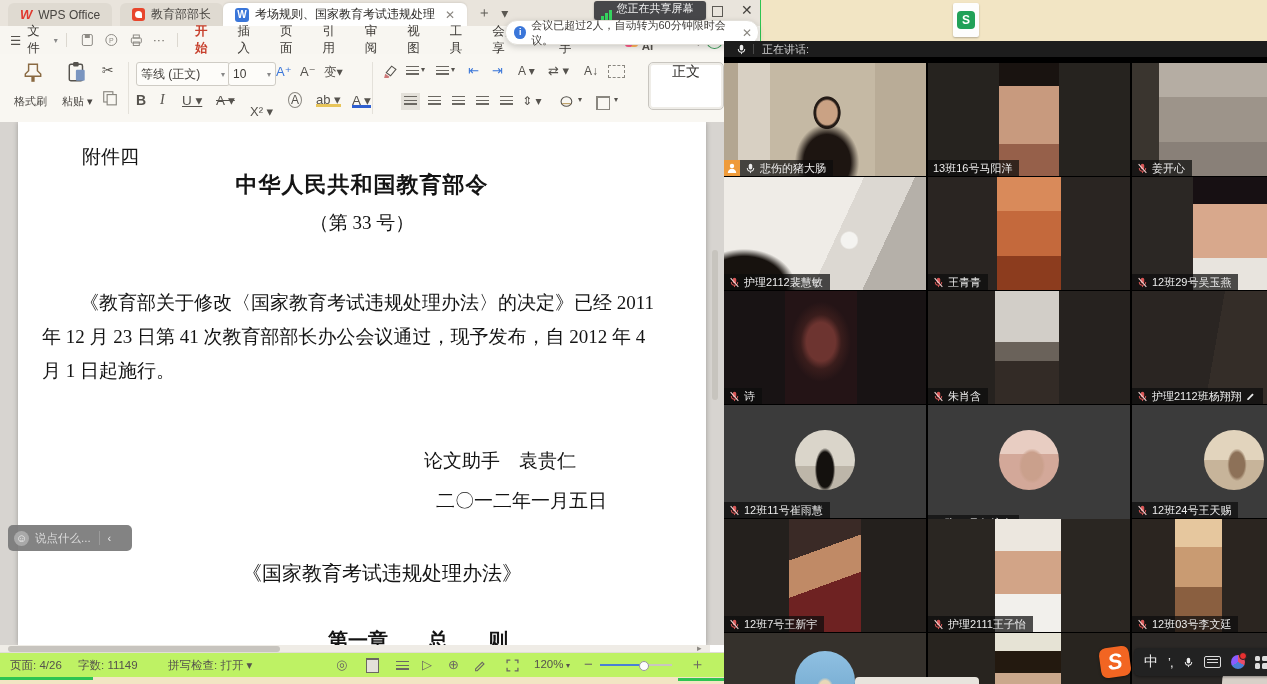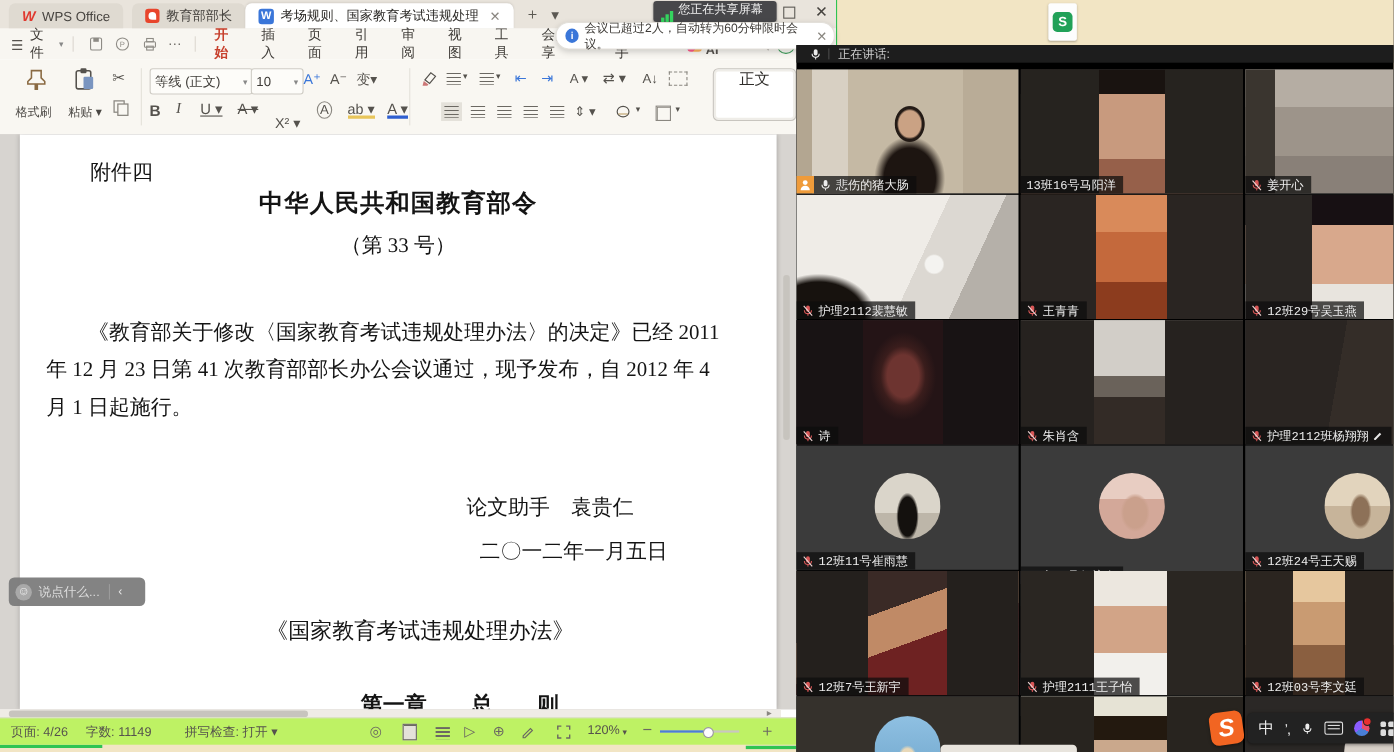--- a/index.html
+++ b/index.html
@@ -82,21 +82,21 @@
   .desktop-bottom{position:absolute;left:0;top:676px;width:724px;height:8px;background:#f2e5c4;}
   .green-b1{position:absolute;left:0;top:677px;width:93px;height:3px;background:#2ec452;}
   .green-b2{position:absolute;left:678px;top:678px;width:46px;height:3px;background:#2ec452;}
   .white-pill{position:absolute;left:855px;top:677px;width:124px;height:7px;border-radius:4px 4px 0 0;background:#e8e4dd;}
   .file-icon{position:absolute;left:953px;top:3px;width:26px;height:34px;background:#fdfdfd;border-radius:2px;box-shadow:0 1px 2px rgba(0,0,0,.25);}
   .file-icon .sq{position:absolute;left:4px;top:8px;width:18px;height:18px;border-radius:4px;background:#21a158;color:#fff;font-weight:bold;font-size:12px;text-align:center;line-height:18px;}
   
   .meeting{position:absolute;left:724px;top:41px;width:543px;height:643px;background:#000;}
   .mbar{position:absolute;left:0;top:0;width:543px;height:16px;background:#1d1d1d;display:flex;align-items:center;color:#cfcfcf;font-size:11px;}
   .mbar .mdiv{width:1px;height:10px;background:#4a4a4a;margin:0 8px 0 6px;}
-  .tile{position:absolute;background:#3b3b3b;overflow:hidden;font-family:Liberation Mono, monospace;}
+  .tile{position:absolute;background:#3b3b3b;overflow:hidden;}
   .vid{position:absolute;left:0;top:0;right:0;bottom:0;}
   .nlabel{position:absolute;left:0;bottom:0;height:16px;display:flex;align-items:center;gap:4px;background:rgba(12,12,12,.72);color:#ededed;font-size:11px;padding:0 7px 0 5px;white-space:nowrap;}
   .nlabel.shift{left:16px;}
   .badge{position:absolute;left:0;bottom:0;width:16px;height:16px;background:#ef9b3a;display:flex;align-items:center;justify-content:center;}
   .mic{width:11px;height:11px;flex:none;}
   .mic.on{color:#ececec;}
   .avatar{position:absolute;border-radius:50%;}
   
   .v-r1c1{background:radial-gradient(ellipse 52px 62px at 51% 88%,#1d1511 0 45%,transparent 62%),radial-gradient(ellipse 20px 24px at 51% 44%,#caa284 0 50%,#241b16 58% 66%,transparent 70%),linear-gradient(90deg,#b3a691 0 7%,#d8d0c3 7% 23%,#c5b9a4 23% 75%,#b9ac97 75%);}
   .v-r1c2{background:linear-gradient(90deg,#26231f 0 35%,transparent 35% 65%,#26231f 65%),linear-gradient(180deg,#191310 0 20%,#c89a7e 20% 72%,#96604a 72%);}

